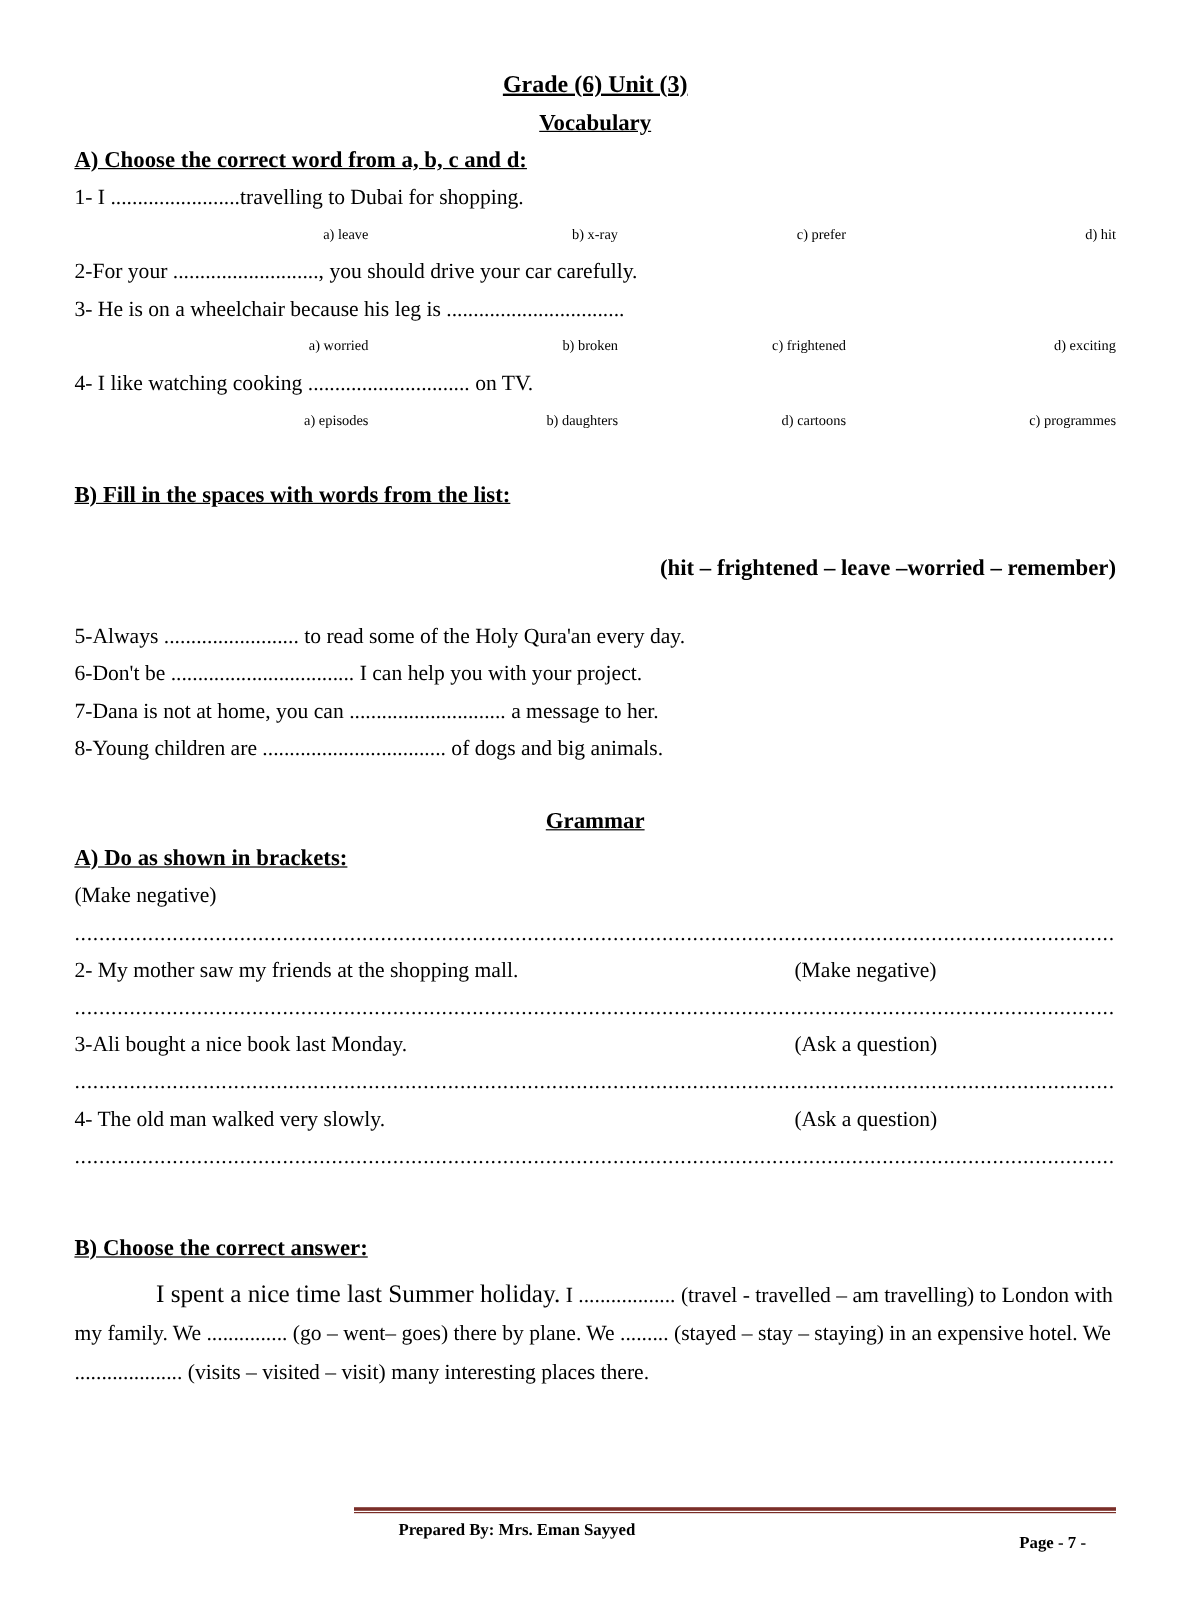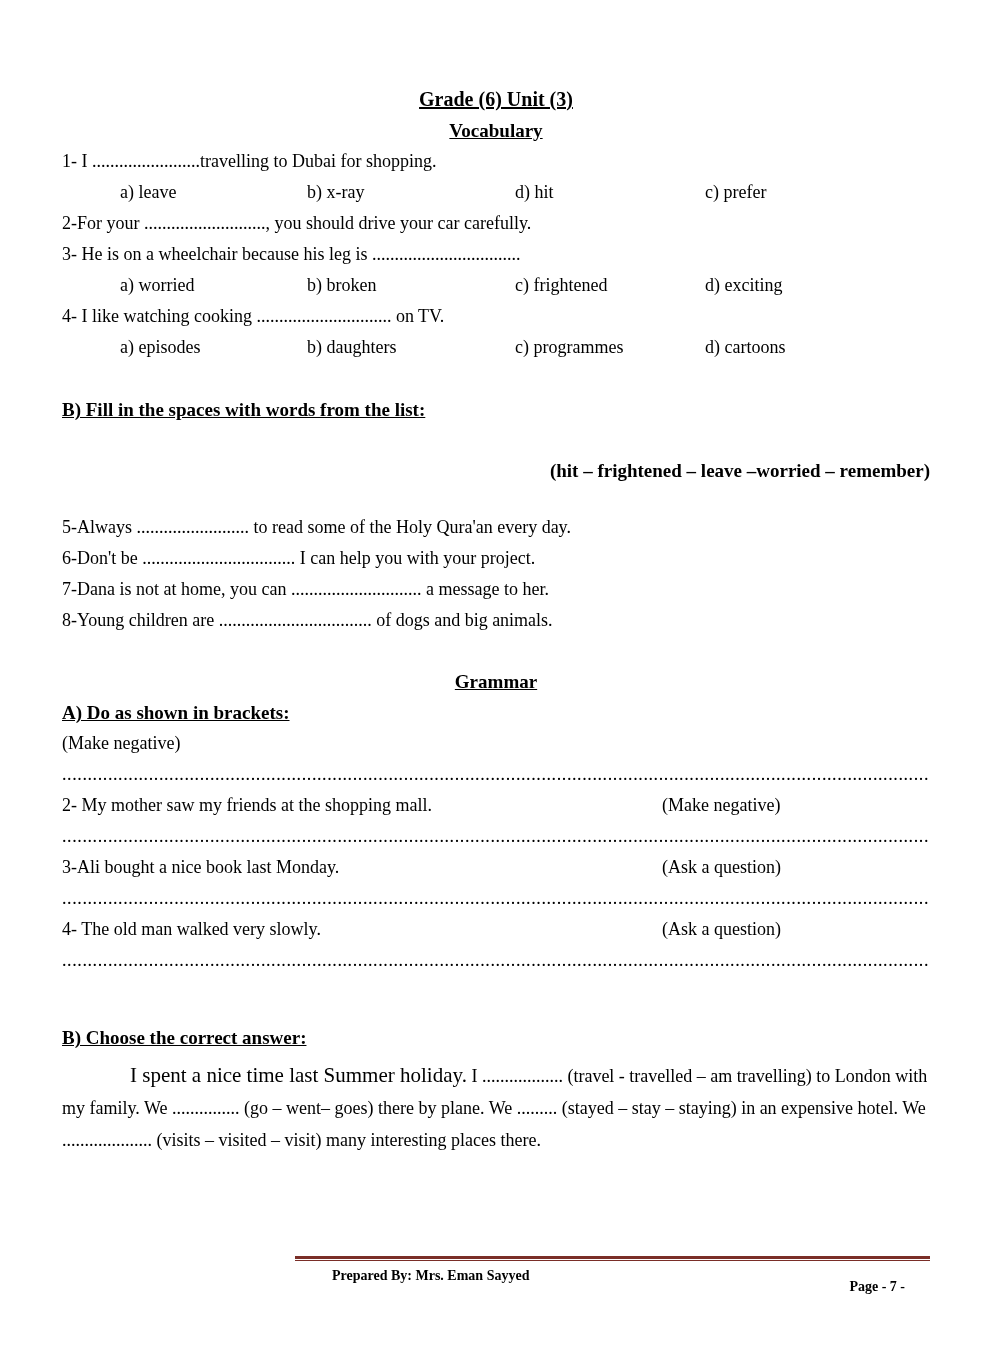--- a/index.html
+++ b/index.html
@@ -9,34 +9,35 @@
     height: 1347px;
     font-family: "Liberation Serif", "DejaVu Serif", serif;
     color: #000000;
     position: relative;
     overflow: hidden;
   }
   .page {
     position: relative;
     width: 992px;
     height: 1347px;
-    padding: 84px 62px 0 62px;
+    padding: 56px 62px 0 62px;
   }
   .line { line-height: 31px; font-size: 18px; }
   .center { text-align: center; }
   .bu { font-weight: bold; text-decoration: underline; }
   .title { font-size: 20px; line-height: 31px; }
   .subtitle { font-size: 19px; line-height: 31px; }
   .sec-heading { font-size: 19px; line-height: 31px; }
   .options {
     display: grid;
     grid-template-columns: 187px 208px 190px auto;
     margin-left: 58px;
     line-height: 31px;
-    font-size: 18px;
+    font-size: 12px;
+    text-align: right;
   }
   .wordlist {
     margin-top: 30px;
     font-weight: bold;
     font-size: 19px;
     line-height: 31px;
     text-align: right;
   }
   .sentences { margin-top: 26px; }
   .grammar-title { margin-top: 30px; }
@@ -83,28 +84,29 @@
   .footer-page { margin-left: auto; margin-right: 25px; margin-top: 11px; }
 </style>
 </head>
 <body>
 
 <div class="page">
 
   <div class="title center bu">Grade (6) Unit (3)</div>
   <div class="subtitle center bu">Vocabulary</div>
 
+  <div class="sec-heading bu">A) Choose the correct word from a, b, c and d:</div>
 
   <div>
     <div class="line">1- I ........................travelling to Dubai for shopping.</div>
     <div class="options">
       <span>a) leave</span>
       <span>b) x-ray</span>
+      <span>c) prefer</span>
       <span>d) hit</span>
-      <span>c) prefer</span>
     </div>
   </div>
 
   <div>
     <div class="line">2-For your ..........................., you should drive your car carefully.</div>
   </div>
 
   <div>
     <div class="line">3- He is on a wheelchair because his leg is .................................</div>
     <div class="options">
@@ -113,22 +115,22 @@
       <span>c) frightened</span>
       <span>d) exciting</span>
     </div>
   </div>
 
   <div>
     <div class="line">4- I like watching cooking .............................. on TV.</div>
     <div class="options">
       <span>a) episodes</span>
       <span>b) daughters</span>
+      <span>d) cartoons</span>
       <span>c) programmes</span>
-      <span>d) cartoons</span>
     </div>
   </div>
 
   <div class="sec-heading bu mt31">B) Fill in the spaces with words from the list:</div>
 
   <div class="wordlist">(hit – frightened – leave –worried – remember)</div>
 
   <div class="sentences">
     <div class="line">5-Always ......................... to read some of the Holy Qura'an every day.</div>
     <div class="line">6-Don't be .................................. I can help you with your project.</div>

